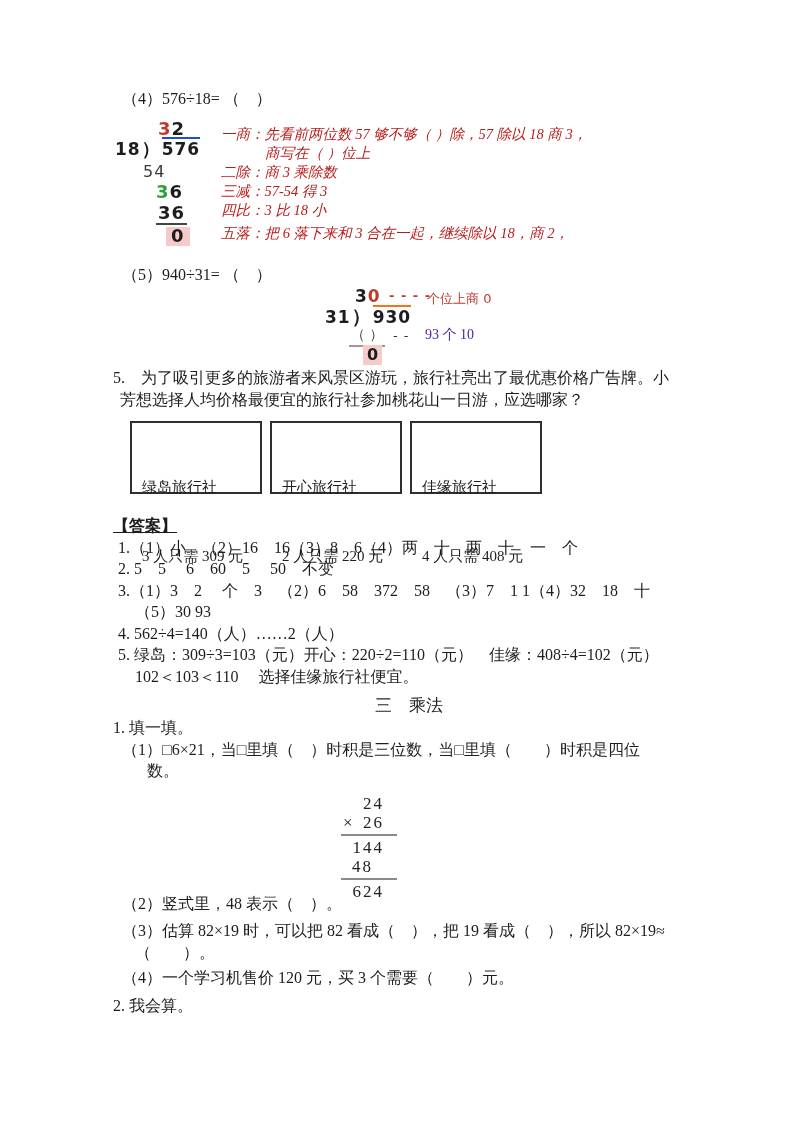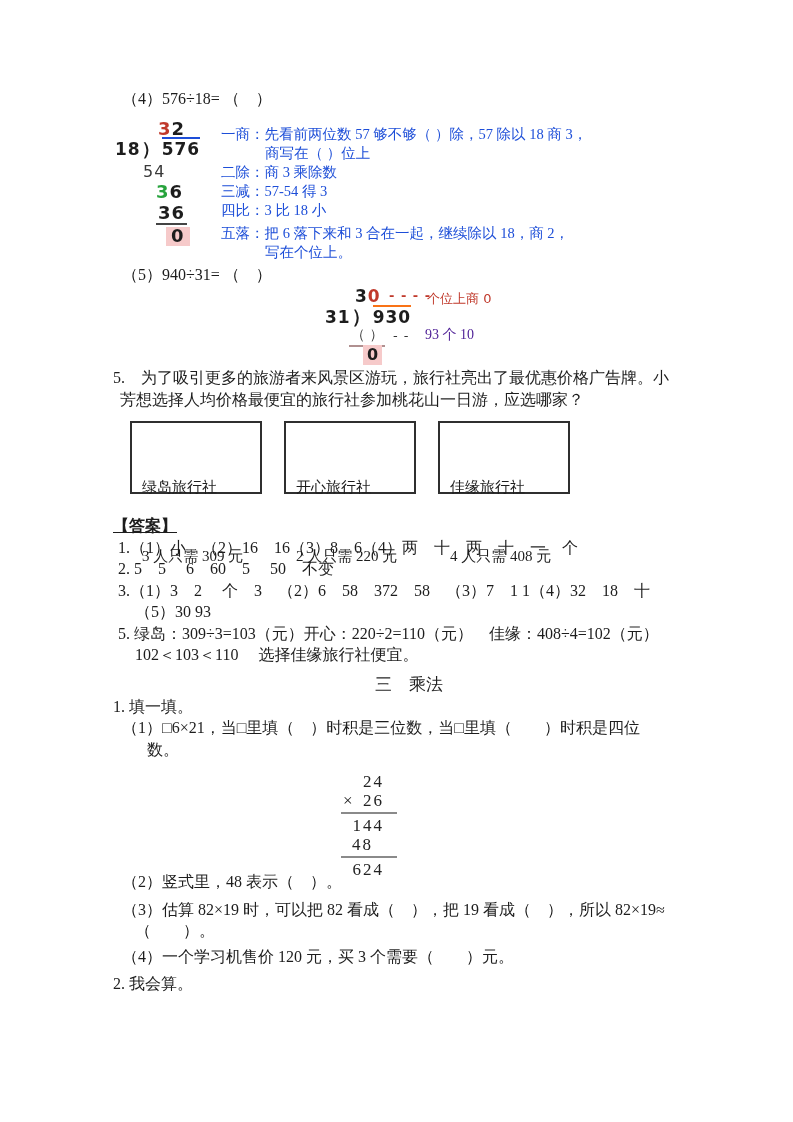--- a/index.html
+++ b/index.html
@@ -19,41 +19,41 @@
   .dv1 .quot{top:0;left:45px;}
   .dv1 .divrow{top:20px;left:2px;font-size:17px;}
   .dv1 .brk{font-weight:bold;font-size:18px;padding:0 1px;}
   .dv1 .dividend{border-top:2px solid #1d4ed8;padding-top:0px;}
   .dv1 .r54{top:43px;left:30px;font-weight:normal;font-size:16px;letter-spacing:1px;color:#3a3a3a;}
   .dv1 .r36a{top:63px;left:43px;}
   .dv1 .r36b{top:84px;left:43px;border-bottom:2px solid #444;padding:0 2px 1px 2px;}
   .dv1 .r0{top:107px;left:53px;background:#f6caca;padding:0 5px 1px 5px;}
   .red{color:#c0392b;}
   .green{color:#27a33c;}
-  .notes{margin-left:8px;padding-top:5px;color:#1d4ed8;}
+  .notes{margin-left:8px;padding-top:5px;color:#b91c1c;font-style:italic;}
   .note-line{font-size:14.5px;line-height:19px;white-space:pre;}
   .note-ind{padding-left:44px;}
   .note-gap{margin-top:4px;}
 
   
   .dv2{position:relative;margin-left:212px;height:78px;width:320px;font-family:"DejaVu Sans","Liberation Sans",sans-serif;margin-top:2px;margin-bottom:2px;}
   .dv2 .a{position:absolute;}
   .dv2 .q{top:-1px;left:30px;font-weight:bold;font-size:17px;letter-spacing:1px;}
   .dv2 .dash1{top:1px;left:64px;font-size:13px;font-weight:bold;color:#c0392b;letter-spacing:1px;}
   .dv2 .note1{top:3px;left:102px;font-size:13px;color:#c0392b;text-align:right;}
   .dv2 .drow{top:17px;left:0;font-size:17px;font-weight:bold;letter-spacing:1px;}
   .dv2 .brk2{font-size:19px;padding:0 1px;}
   .dv2 .dividend2{border-top:2px solid #f97316;}
   .dv2 .paren{top:39px;left:24px;font-size:14px;color:#444;border-bottom:2px solid #b09090;padding:0 2px 1px 2px;}
   .dv2 .dash2{top:41px;left:68px;font-size:13px;color:#333;letter-spacing:1px;}
   .dv2 .note2{top:39px;left:100px;font-size:14px;color:#4c1d95;font-family:"Liberation Serif",serif;}
   .dv2 .z{top:58px;left:38px;font-weight:bold;font-size:16px;background:#f6caca;padding:0 4px 1px 4px;}
 
   
-  .boxes{display:flex;gap:22px;margin:11px 0 0 17px;}
+  .boxes{display:flex;gap:8px;margin:11px 0 0 17px;}
   .abox{width:132px;height:73px;flex:0 0 132px;border:2px solid #2f2f2f;box-sizing:border-box;padding:7px 4px 0 10px;font-size:15px;line-height:23px;white-space:pre;}
   .abox .ttl-center{text-align:left;padding-right:8px;}
 
   .ans-head{font-weight:bold;margin-top:21px;text-decoration:underline;}
   .sec-title{text-align:center;font-size:17px;margin-top:8px;line-height:22px;white-space:pre;}
 
   
   .mult{width:56px;margin-left:228px;margin-top:12px;font-size:17px;line-height:19px;font-family:"Liberation Serif","DejaVu Serif",serif;color:#222;}
   .mrow{text-align:right;padding-right:13px;letter-spacing:2px;white-space:pre;}
   .mrow-times{display:flex;justify-content:space-between;padding:0 13px 0 2px;letter-spacing:2px;}
@@ -79,21 +79,20 @@
       <div class="r r36b">36</div>
       <div class="r r0">0</div>
     </div>
     <div class="notes">
       <div class="note-line">一商：先看前两位数 57 够不够（ ）除，57 除以 18 商 3，</div>
       <div class="note-line note-ind">商写在（ ）位上</div>
       <div class="note-line">二除：商 3 乘除数</div>
       <div class="note-line">三减：57-54 得 3</div>
       <div class="note-line">四比：3 比 18 小</div>
       <div class="note-line note-gap">五落：把 6 落下来和 3 合在一起，继续除以 18，商 2，</div>
-      <div class="note-line note-ind">写在个位上。</div>
     </div>
   </div>
 
   <div class="line ind-sub">（5）940÷31= （　）</div>
 
   <div class="dv2">
     <div class="a q"><span>3</span><span class="red">0</span></div>
     <div class="a dash1">- - - -</div>
     <div class="a note1">个位上商 0</div>
     <div class="a drow"><span>31</span><span class="brk2">）</span><span class="dividend2">930</span></div>
@@ -119,20 +118,21 @@
       <div class="ttl-center">佳缘旅行社</div>
       <div>4 人只需 408 元</div>
     </div>
   </div>
 
   <div class="line ans-head">【答案】</div>
   <div class="line ans">1.（1）小　（2）16　16（3）8　6（4）两　十　两　十　一　个</div>
   <div class="line ans">2. 5　5　 6　60　5　 50　不变</div>
   <div class="line ans">3.（1）3　2　 个　3　（2）6　58　372　58　（3）7　1 1（4）32　18　十</div>
   <div class="line ind-a">（5）30 93</div>
+  <div class="line ans">4. 562÷4=140（人）……2（人）</div>
   <div class="line ans">5. 绿岛：309÷3=103（元）开心：220÷2=110（元）　佳缘：408÷4=102（元）</div>
   <div class="line ind-a">102＜103＜110　 选择佳缘旅行社便宜。</div>
 
   <div class="sec-title">三　乘法</div>
   <div class="line">1. 填一填。</div>
   <div class="line ind-sub">（1）□6×21，当□里填（　）时积是三位数，当□里填（　　）时积是四位</div>
   <div class="line ind-b">数。</div>
 
   <div class="mult">
     <div class="mrow">24</div>

